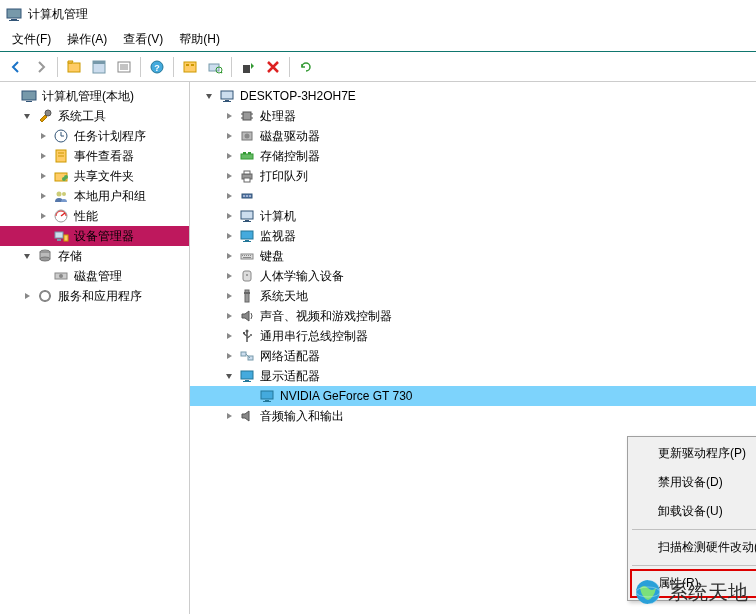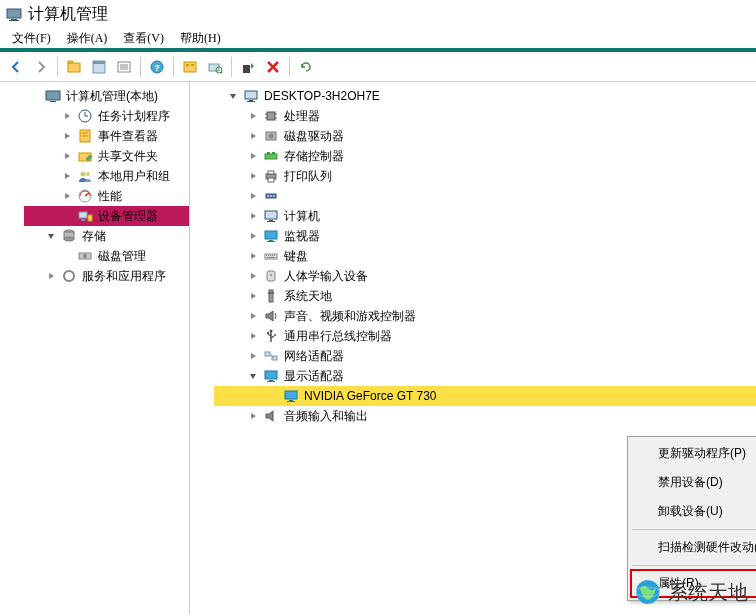--- a/index.html
+++ b/index.html
@@ -1,31 +1,31 @@
 <!DOCTYPE html>
 <html><head>
 <meta charset="utf-8">
 <style>
 * { box-sizing: border-box; margin: 0; padding: 0; }
 body { font-family: "Microsoft YaHei", "Segoe UI", sans-serif; font-size: 12px; background: #fff; color: #000; width: 756px; height: 614px; overflow: hidden; position: relative; }
 .titlebar { display: flex; align-items: center; height: 28px; padding: 0 6px; }
 .titlebar .app-icon { width: 16px; height: 16px; margin-right: 6px; }
-.titlebar .title { font-size: 16px; text-align: center; }
-.menubar { display: flex; align-items: center; height: 24px; padding: 0 4px; border-bottom: 4px solid #0f766e; font-family: Liberation Serif, serif; }
+.titlebar .title { font-size: 12px; text-align: center; }
+.menubar { display: flex; align-items: center; height: 24px; padding: 0 4px; border-bottom: 1px solid #0f766e; }
 .menubar .menu-item { padding: 2px 8px; cursor: default; }
 .toolbar { display: flex; align-items: center; height: 30px; padding: 0 4px; gap: 1px; border-bottom: 1px solid #ccc; }
 .toolbar .tbtn { width: 24px; height: 24px; display: flex; align-items: center; justify-content: center; cursor: pointer; border: 1px solid transparent; }
 .toolbar .sep { width: 1px; height: 20px; background: #ccc; margin: 0 3px; }
 .content { display: flex; height: calc(614px - 28px - 24px - 30px); }
 .left-panel { width: 190px; border-right: 1px solid #ccc; padding: 4px 0; overflow: hidden; }
 .right-panel { flex: 1; padding: 4px 0; position: relative; overflow: hidden; }
-.tree { list-style: none; margin-left: 24px; }
+.tree { list-style: none; }
 .tree-item { display: flex; align-items: center; height: 20px; padding-left: 4px; white-space: nowrap; cursor: default; }
 .tree-item.selected-left { background: #be185d; }
-.tree-item.selected-right { background: #fde047; }
+.tree-item.selected-right { background: #7dd3fc; }
 .indent { display: inline-block; }
 .expander { width: 14px; height: 14px; display: inline-flex; align-items: center; justify-content: center; cursor: pointer; color: #666; font-size: 10px; }
 .expander.none { visibility: hidden; }
 .node-icon { width: 16px; height: 16px; margin: 0 3px; display: inline-flex; align-items: center; justify-content: center; flex-shrink: 0; }
 .node-text { padding: 1px 2px; }
 .context-menu { position: absolute; background: #f0f0f0; border: 1px solid #a0a0a0; box-shadow: 2px 2px 4px rgba(0,0,0,0.2); padding: 2px; min-width: 180px; z-index: 100; }
 .ctx-item { padding: 6px 20px 6px 28px; cursor: default; font-size: 12px; }
 .ctx-item.highlighted { outline: 2px solid #d00; outline-offset: -2px; }
 .ctx-sep { height: 1px; background: #c0c0c0; margin: 3px 2px; }
 .watermark { position: absolute; right: 8px; bottom: 8px; display: flex; align-items: center; gap: 6px; font-size: 20px; color: #333; z-index: 200; }
@@ -137,20 +137,35 @@
           <span class="expander none"></span>
           <span class="node-icon">
             <svg width="16" height="16" viewBox="0 0 16 16">
               <rect x="1" y="3" width="14" height="9" fill="#79a" stroke="#357"></rect>
               <rect x="5" y="13" width="6" height="1" fill="#357"></rect>
             </svg>
           </span>
           <span class="node-text">计算机管理(本地)</span>
         </li>
         <li class="tree-item">
+          <span class="indent" style="width:16px"></span>
+          <span class="expander ">
+            <svg width="10" height="10" viewBox="0 0 10 10">
+              <path d="M2 3 L8 3 L5 8 Z" fill="#555"></path>
+            </svg>
+          </span>
+          <span class="node-icon">
+            <svg width="16" height="16" viewBox="0 0 16 16">
+              <path d="M3 12 L8 7 L10 9 L5 14 Z" fill="#d90" stroke="#a70"></path>
+              <circle cx="11" cy="5" r="3" fill="#888" stroke="#555"></circle>
+            </svg>
+          </span>
+          <span class="node-text">系统工具</span>
+        </li>
+        <li class="tree-item">
           <span class="indent" style="width:32px"></span>
           <span class="expander ">
             <svg width="10" height="10" viewBox="0 0 10 10">
               <path d="M3 2 L8 5 L3 8 Z" fill="#888"></path>
             </svg>
           </span>
           <span class="node-icon">
             <svg width="16" height="16" viewBox="0 0 16 16">
               <circle cx="8" cy="8" r="6" fill="#fff" stroke="#357"></circle>
               <line x1="8" y1="8" x2="8" y2="4" stroke="#357"></line>

